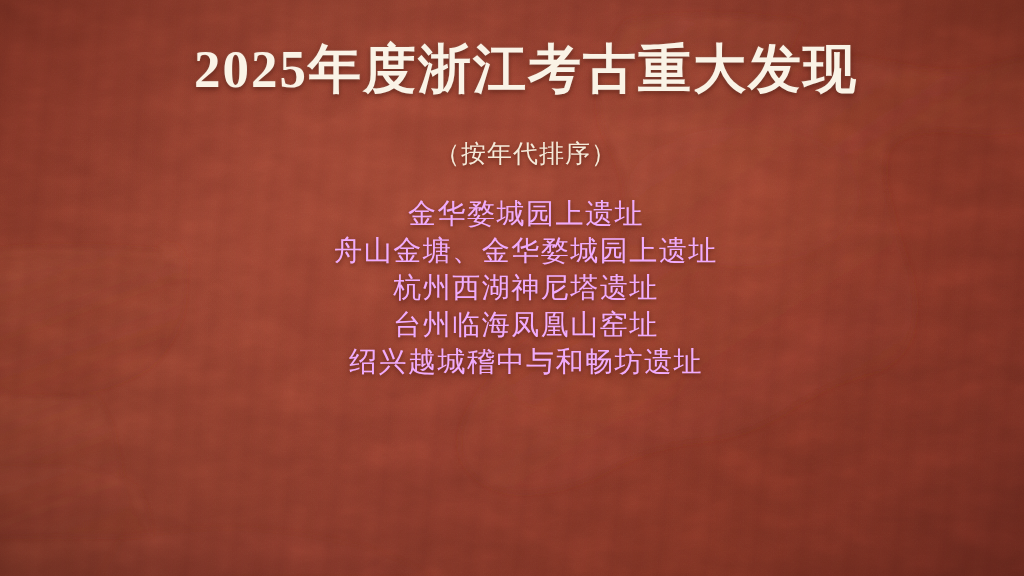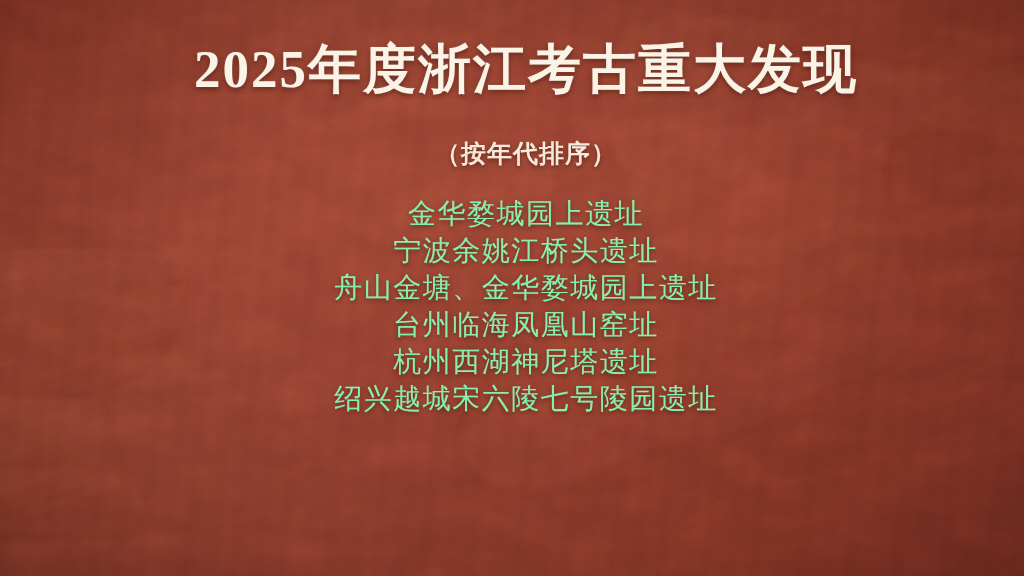--- a/index.html
+++ b/index.html
@@ -101,38 +101,37 @@
   }
 
   #subtitle {
     margin-top: 6px;
     font-size: 25px;
     line-height: 1.2;
     letter-spacing: 1px;
     color: #f5ead9;
     white-space: nowrap;
     text-shadow: 0 2px 4px rgba(58, 16, 8, 0.55);
-    font-weight: bold;
   }
 
   #site-list {
     margin: 0;
     padding: 0;
     list-style: none;
     margin-top: 26px;
     display: flex;
     flex-direction: column;
     align-items: center;
   }
 
   #site-list li {
     font-size: 28px;
     line-height: 37px;
     letter-spacing: 1.5px;
-    color: #86efac;
+    color: #f0abfc;
     white-space: nowrap;
     text-shadow:
       0 2px 4px rgba(52, 14, 7, 0.55),
       0 0 1px rgba(255, 246, 232, 0.22);
     text-align: right;
   }
 </style>
 </head>
 <body>
 
@@ -240,21 +239,20 @@
   <div class="bg-layer" id="bg-vignette"></div>
 
   <div id="content">
 
     <h1 id="title">2025年度浙江考古重大发现</h1>
 
     <div id="subtitle">（按年代排序）</div>
 
     <ul id="site-list">
         <li>金华婺城园上遗址</li>
-        <li>宁波余姚江桥头遗址</li>
         <li>舟山金塘、金华婺城园上遗址</li>
+        <li>杭州西湖神尼塔遗址</li>
         <li>台州临海凤凰山窑址</li>
-        <li>杭州西湖神尼塔遗址</li>
-        <li>绍兴越城宋六陵七号陵园遗址</li>
+        <li>绍兴越城稽中与和畅坊遗址</li>
       </ul>
 
   </div>
 </div>
 
 </body></html>

